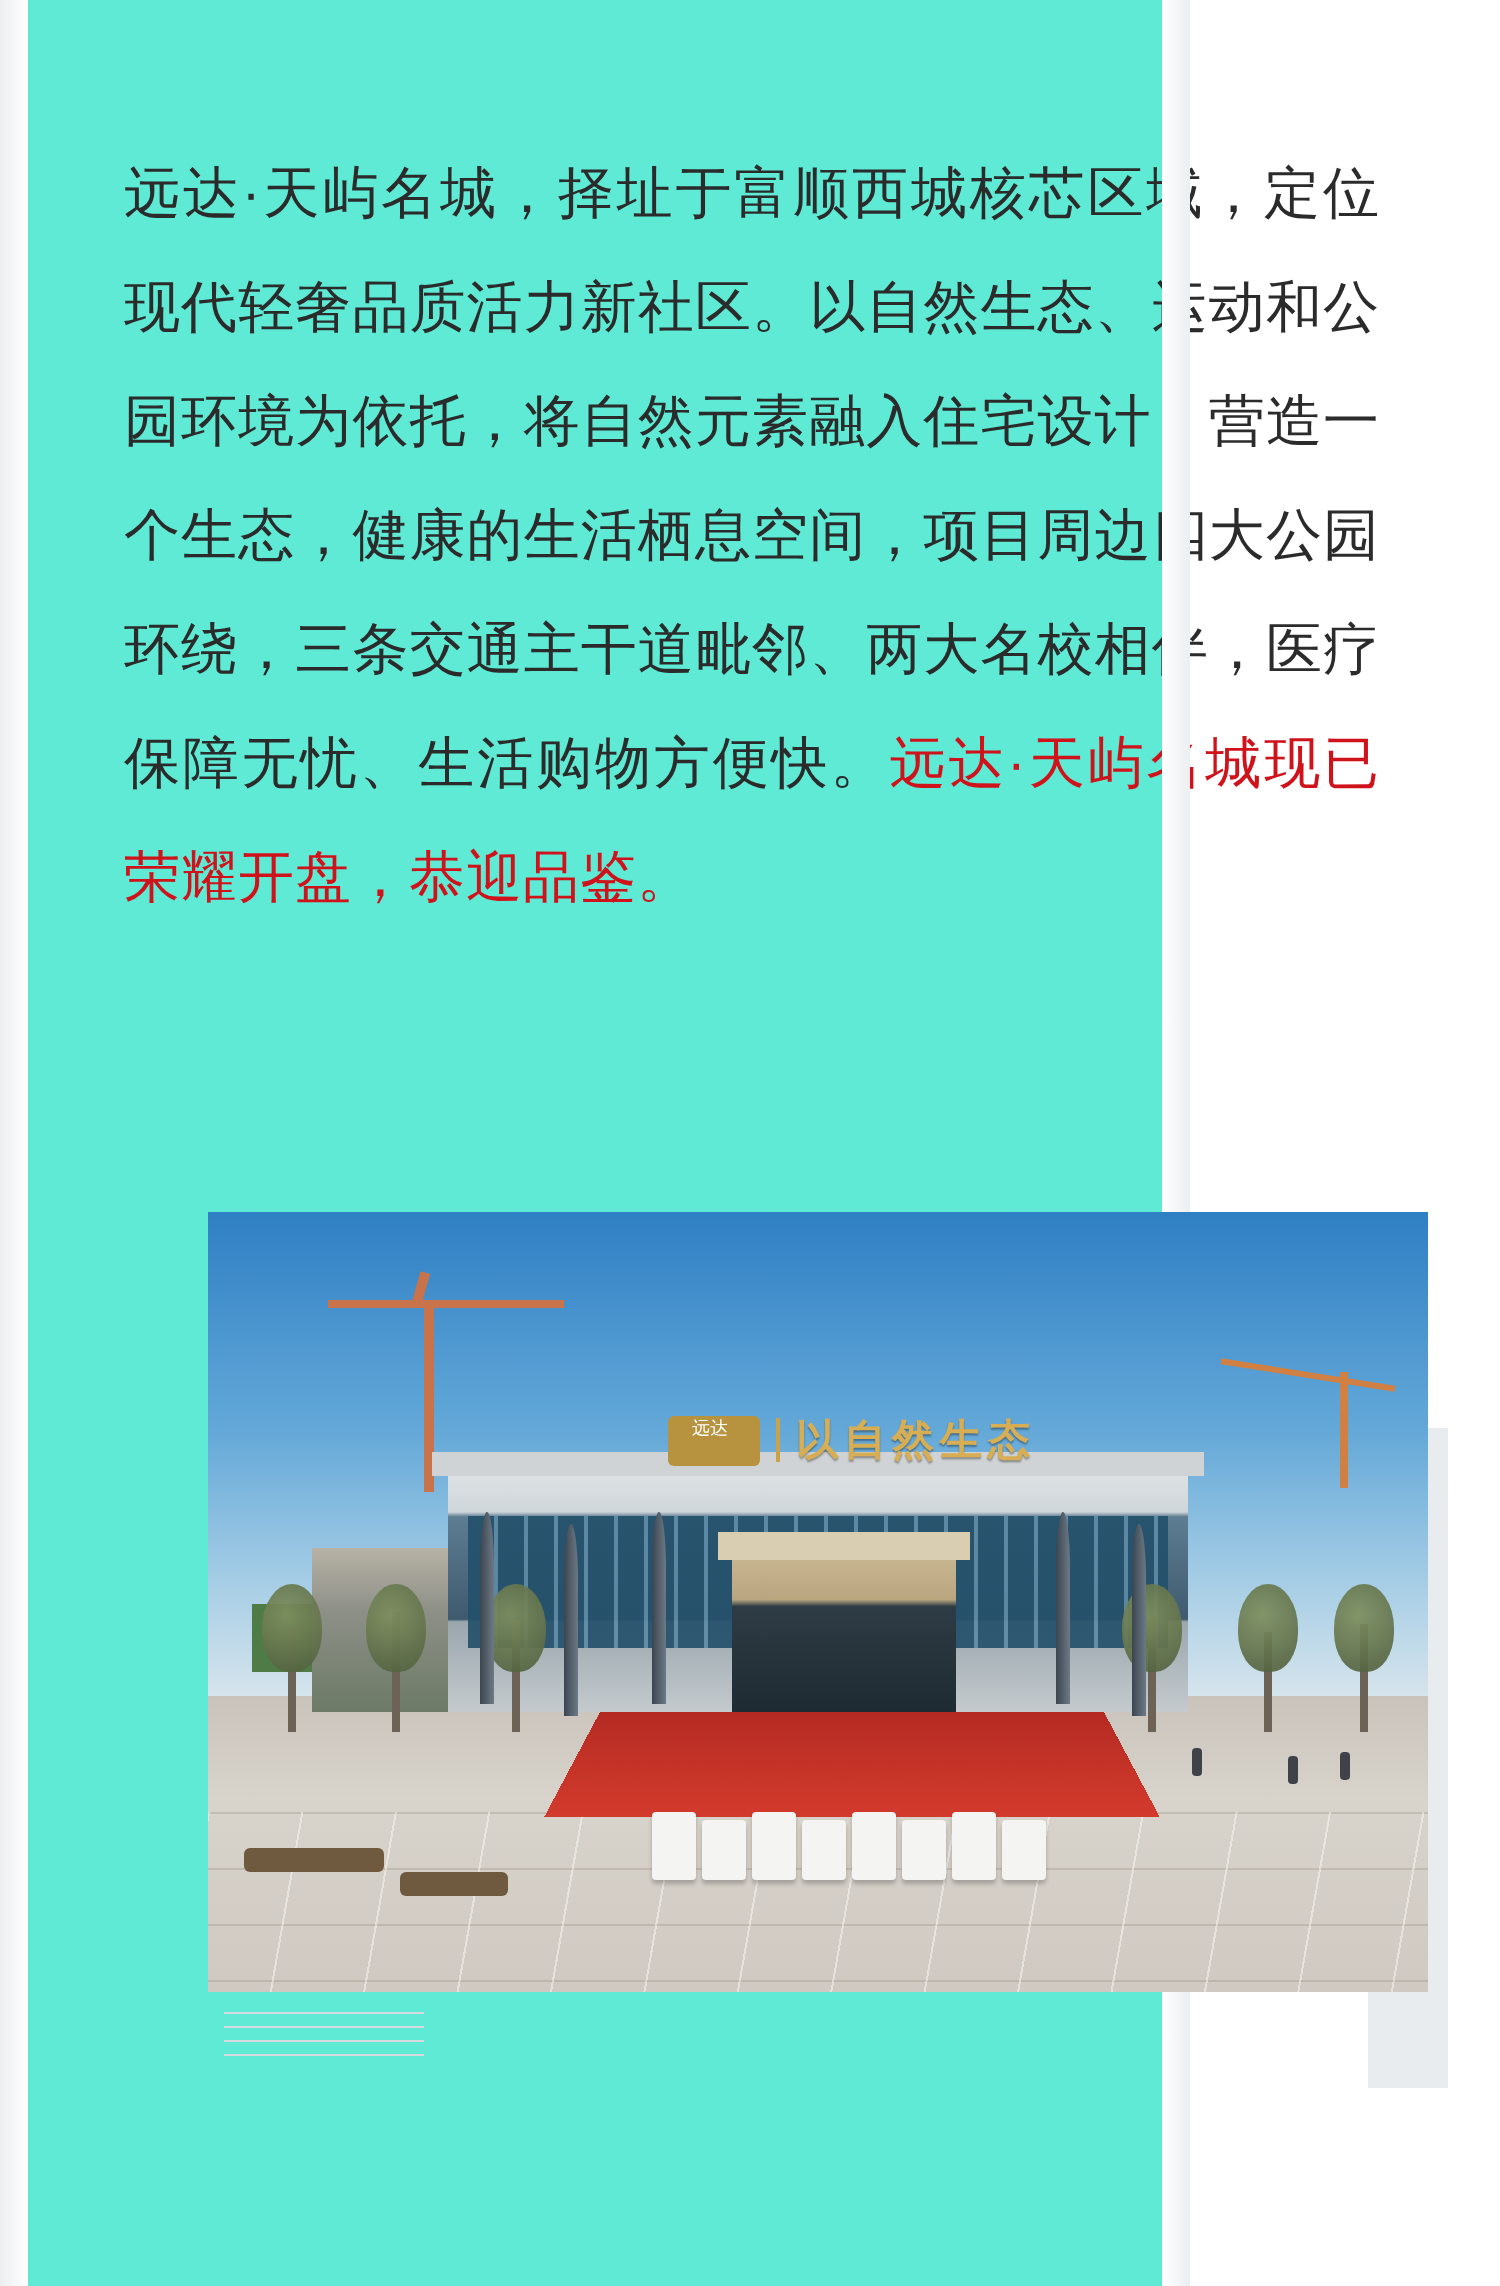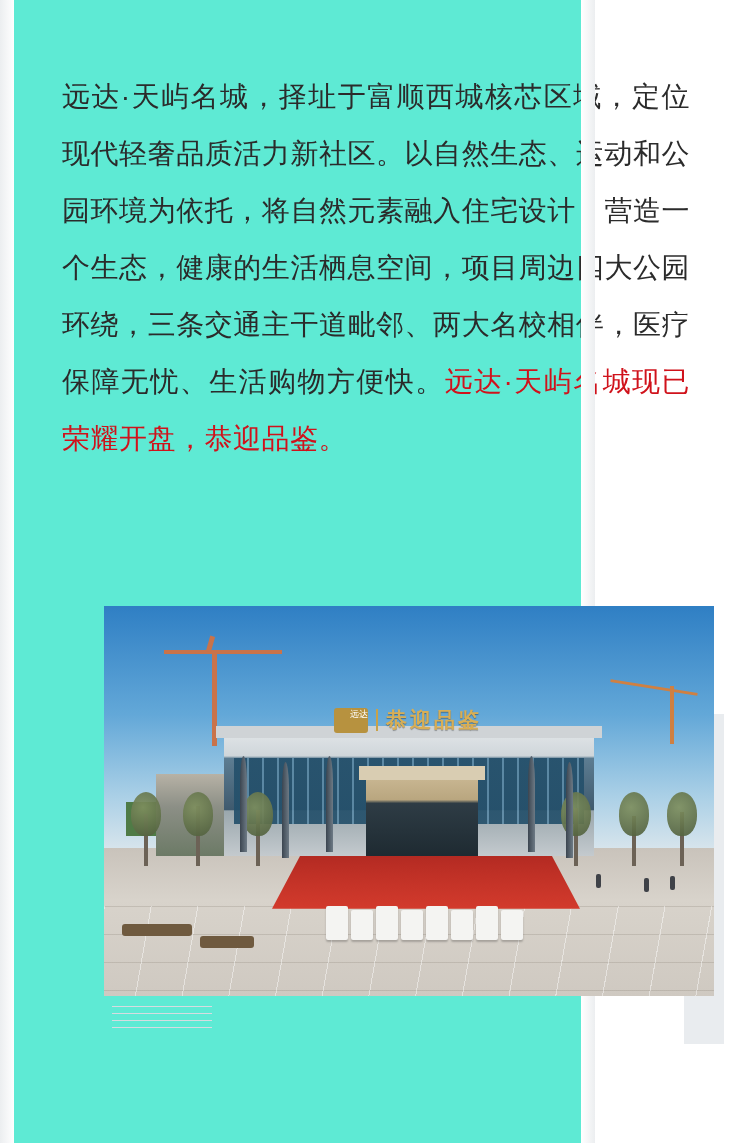--- a/index.html
+++ b/index.html
@@ -107,22 +107,23 @@
   .entrance-top {
     position: absolute; left: 255px; top: 160px; width: 126px; height: 14px;
     background: #d9cdb2; z-index: 5;
   }
   .sign {
     position: absolute; left: 230px; top: 100px; width: 190px; height: 28px;
     z-index: 6; display: flex; align-items: center; gap: 8px;
   }
   .sign-badge {
     width: 34px; height: 24px; background: #b7923f; border-radius: 3px;
-    color: #fff; font-size: 9px; line-height: 11px; text-align: right; padding-top: 1px;
+    color: #fff; font-size: 9px; line-height: 11px; text-align: left; padding-top: 1px;
     font-family: Liberation Sans, sans-serif;
+    padding-left: 12px;
   }
   .sign-bar { width: 2px; height: 22px; background: #c9a24a; }
   .sign-text {
     color: #d8ae55; font-size: 21px; letter-spacing: 3px; font-weight: bold;
     text-shadow: 0 1px 1px rgba(0,0,0,.35);
     font-family: "DejaVu Sans", sans-serif;
   }
   .left-wing {
     position: absolute; left: 52px; top: 168px; width: 78px; height: 82px;
     background: linear-gradient(to bottom, #b7b2a6 0%, #8c8f86 40%, #6c7a66 100%);
@@ -240,21 +241,21 @@
       <div class="building"></div>
       <div class="glass"></div>
       <div class="entrance-top"></div>
       <div class="entrance"></div>
 
       <div class="sign">
         <div class="sign-badge">
           <div>远达</div>
         </div>
         <div class="sign-bar"></div>
-        <div class="sign-text">恭迎品鉴</div>
+        <div class="sign-text">以自然生态</div>
       </div>
 
       <div class="trees">
         <div class="tree" style="left:40px;height:52px;"></div>
         <div class="tree" style="left:92px;height:60px;"></div>
         <div class="tree" style="left:152px;height:56px;"></div>
         <div class="tree" style="left:470px;height:58px;"></div>
         <div class="tree" style="left:528px;height:50px;"></div>
         <div class="tree" style="left:576px;height:54px;"></div>
       </div>

